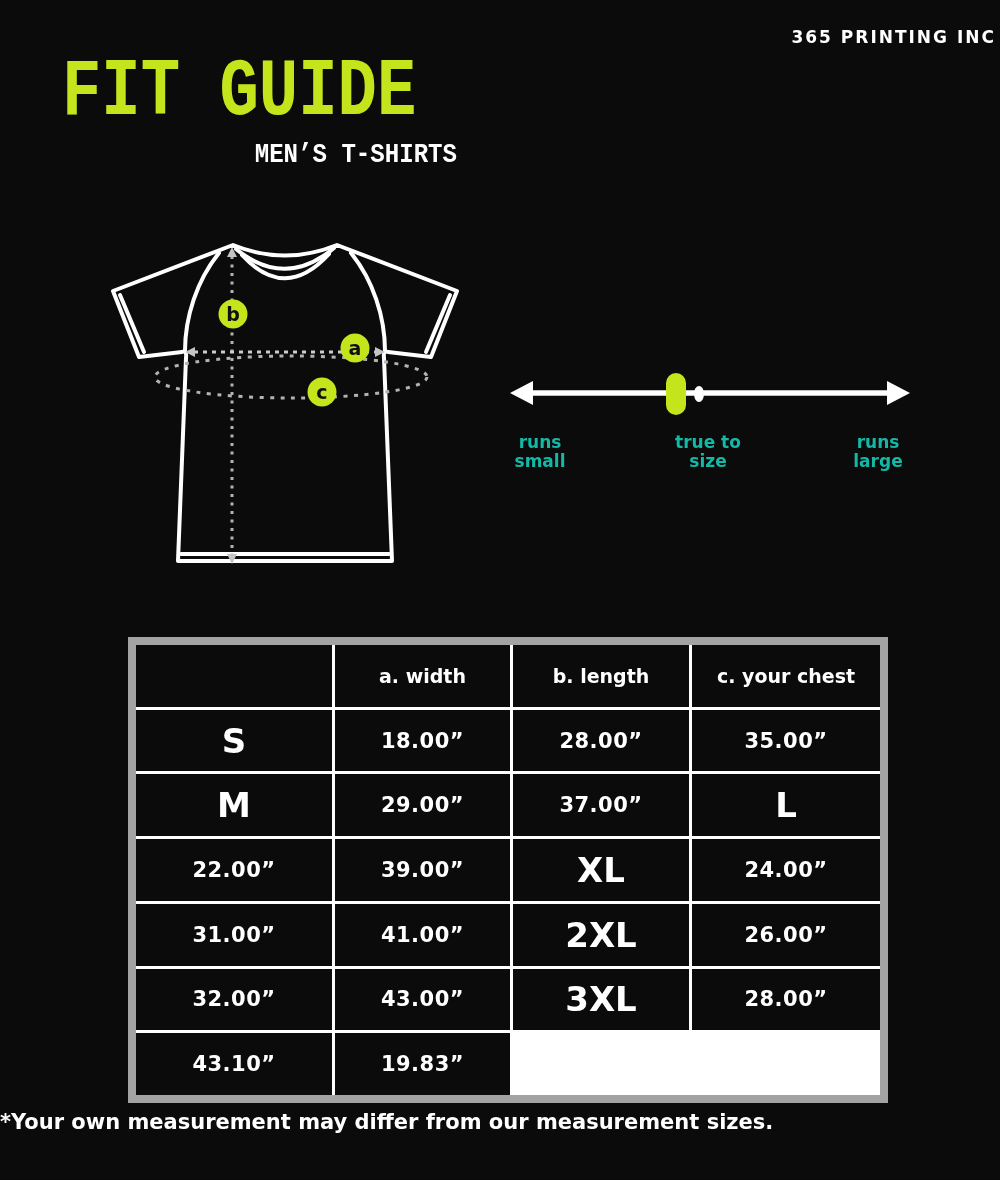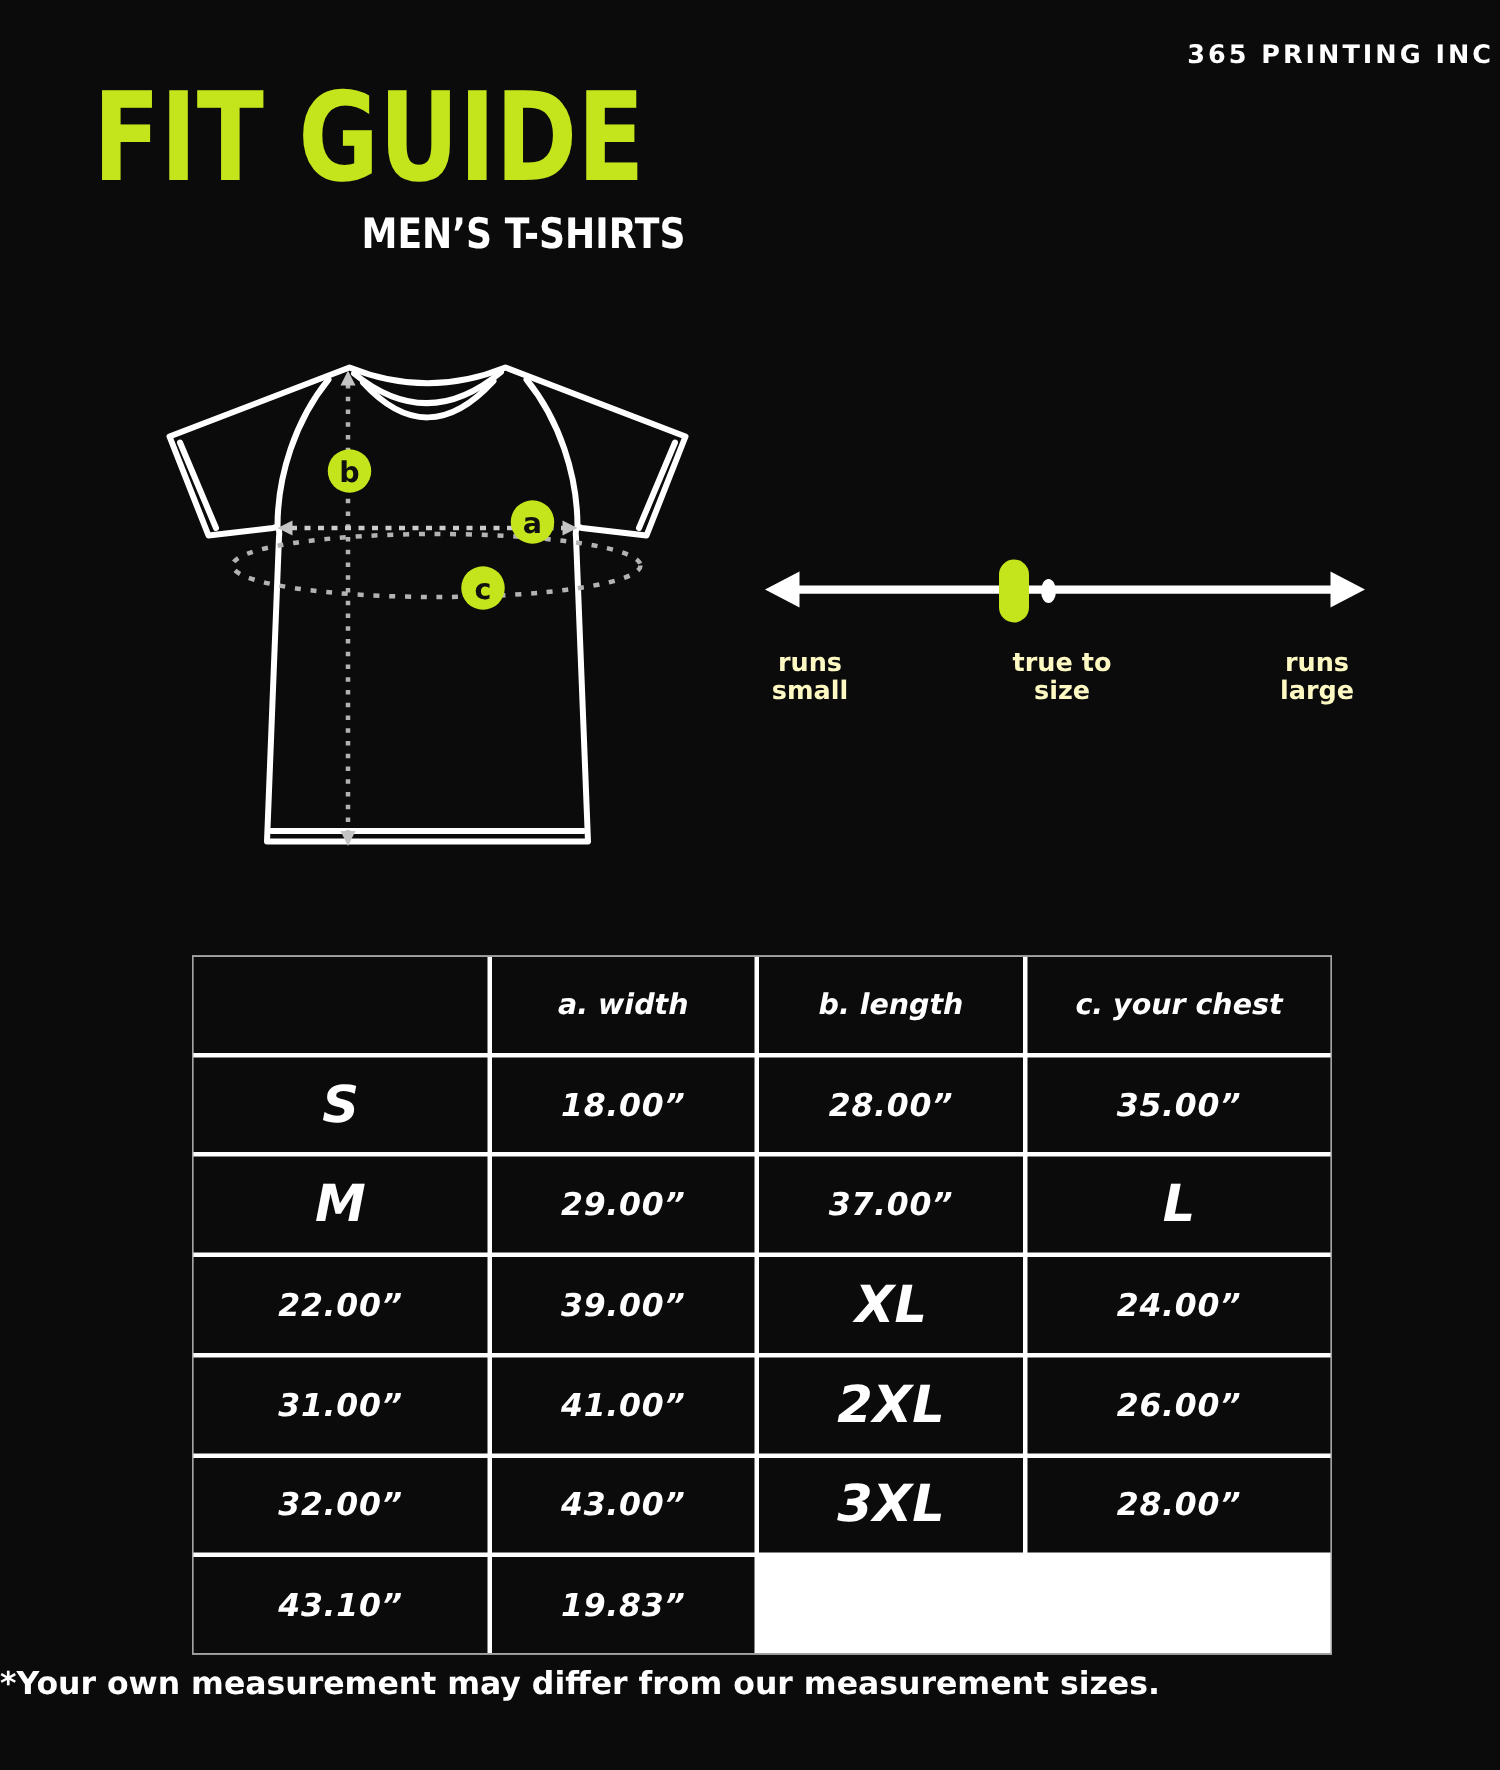--- a/index.html
+++ b/index.html
@@ -9,21 +9,21 @@
     font-family:"DejaVu Sans","Liberation Sans",sans-serif;
     color:#ffffff;
     padding-left:20px;
   }
   
   .brand {
     position:absolute; top:27px; right:24px;
     font-size:17px; font-weight:bold; letter-spacing:2px; color:#fff;
     white-space:nowrap;
   }
-  .title-wrap { position:absolute; left:62px; top:52px; width:395px; }
+  .title-wrap { position:absolute; left:62px; top:52px; width:395px;font-family:Liberation Mono, monospace; }
   .title {
     font-size:82px; font-weight:bold; color:#c4e51c; line-height:1;
     transform:scaleX(0.80); transform-origin:left center; white-space:nowrap;
   }
   .subtitle {
     margin-top:5px; font-size:28px; font-weight:bold; color:#fff;
     text-align:right; white-space:nowrap;
     transform:scaleX(0.86); transform-origin:right center;
   }
   
@@ -36,32 +36,32 @@
   .dash-e     { stroke-dasharray:4 6.5; }
   .arrow-gray { fill:#c4c4c4; }
   .accent-fill{ fill:#c4e51c; }
   .marker-letter {
     font-family:"DejaVu Sans","Liberation Sans",sans-serif;
     font-size:19px; font-weight:bold; fill:#101010; text-anchor:middle;
   }
   
   .scale-label {
     position:absolute; top:433px; font-size:17px; font-weight:bold;
-    line-height:1.12; text-align:center; color:#fef9c3;
+    line-height:1.12; text-align:center; color:#14b8a6;
   }
   .scale-label span { display:block; }
   .sl-left   { left:494px; width:92px; }
   .sl-center { left:660px; width:96px; }
   .sl-right  { left:832px; width:92px; }
   
   .size-table {
     position:absolute; left:128px; top:637px; width:760px; height:466px;
-    box-sizing:border-box; border:1px solid #a3a3a3; background:#ffffff;
+    box-sizing:border-box; border:8px solid #a3a3a3; background:#ffffff;
     display:grid; grid-template-columns:196px 175px 176px 1fr;
-    grid-auto-rows:1fr; gap:3px;font-style:italic;
+    grid-auto-rows:1fr; gap:3px;
   }
   .cell {
     background:#0b0b0b; display:flex; align-items:center; justify-content:center;
     color:#fff; font-weight:bold; white-space:nowrap;
   }
   .cell.header { font-size:19px; }
   .cell.size   { font-size:34px; }
   .cell.value  { font-size:21px; letter-spacing:0.5px; }
   
   .footnote {

